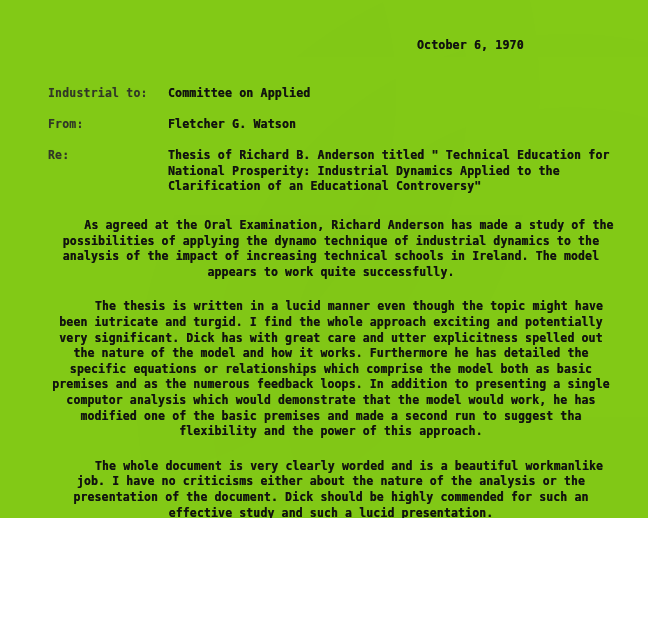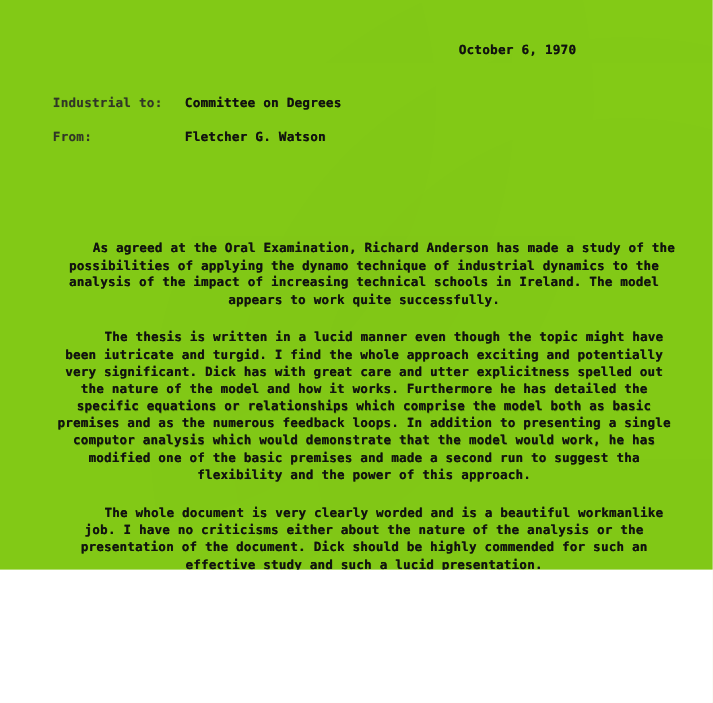--- a/index.html
+++ b/index.html
@@ -138,28 +138,34 @@
 <div id="page">
 
   <div id="paper-grain"></div>
 
   <div id="date-line" class="typed">October 6, 1970</div>
 
   <div id="header-block">
 
     <div class="hdr-row">
       <div class="hdr-label typed light">Industrial to:</div>
-      <div class="hdr-value typed">Committee on Degrees</div>
+      <div class="hdr-value typed">Committee on Applied</div>
     </div>
 
     <div class="hdr-row">
       <div class="hdr-label typed light">From:</div>
       <div class="hdr-value typed">Fletcher G. Watson</div>
     </div>
 
+    <div class="hdr-row" id="hdr-row-re">
+      <div class="hdr-label typed light">Re:</div>
+      <div class="hdr-value typed" id="re-value">Thesis of Richard B. Anderson titled " Technical Education for
+National Prosperity:  Industrial Dynamics Applied to the
+Clarification of an Educational Controversy"</div>
+    </div>
 
   </div>
 
   <div id="body-block">
     <p class="para typed">As agreed at the Oral Examination, Richard Anderson has made a study of the possibilities of applying the dynamo technique of industrial dynamics to the analysis of the impact of increasing technical schools in Ireland.  The model appears to work quite successfully.</p>
     <p class="para typed">The thesis is written in a lucid manner even though the topic might have been iutricate and turgid.  I find the whole approach exciting and potentially very significant.  Dick has with great care and utter explicitness spelled out the nature of the model and how it works.  Furthermore he has detailed the specific equations or relationships which comprise the model both as basic premises and as the numerous feedback loops.  In addition to presenting a single computor analysis which would demonstrate that the model would work, he has modified one of the basic premises and made a second run to suggest tha flexibility and the power of this approach.</p>
     <p class="para typed">The whole document is very clearly worded and is a beautiful workmanlike job.  I have no criticisms either about the nature of the analysis or the presentation of the document.  Dick should be highly commended for such an effective study and such a lucid presentation.</p>
   </div>
 
   <div id="signature-block">

